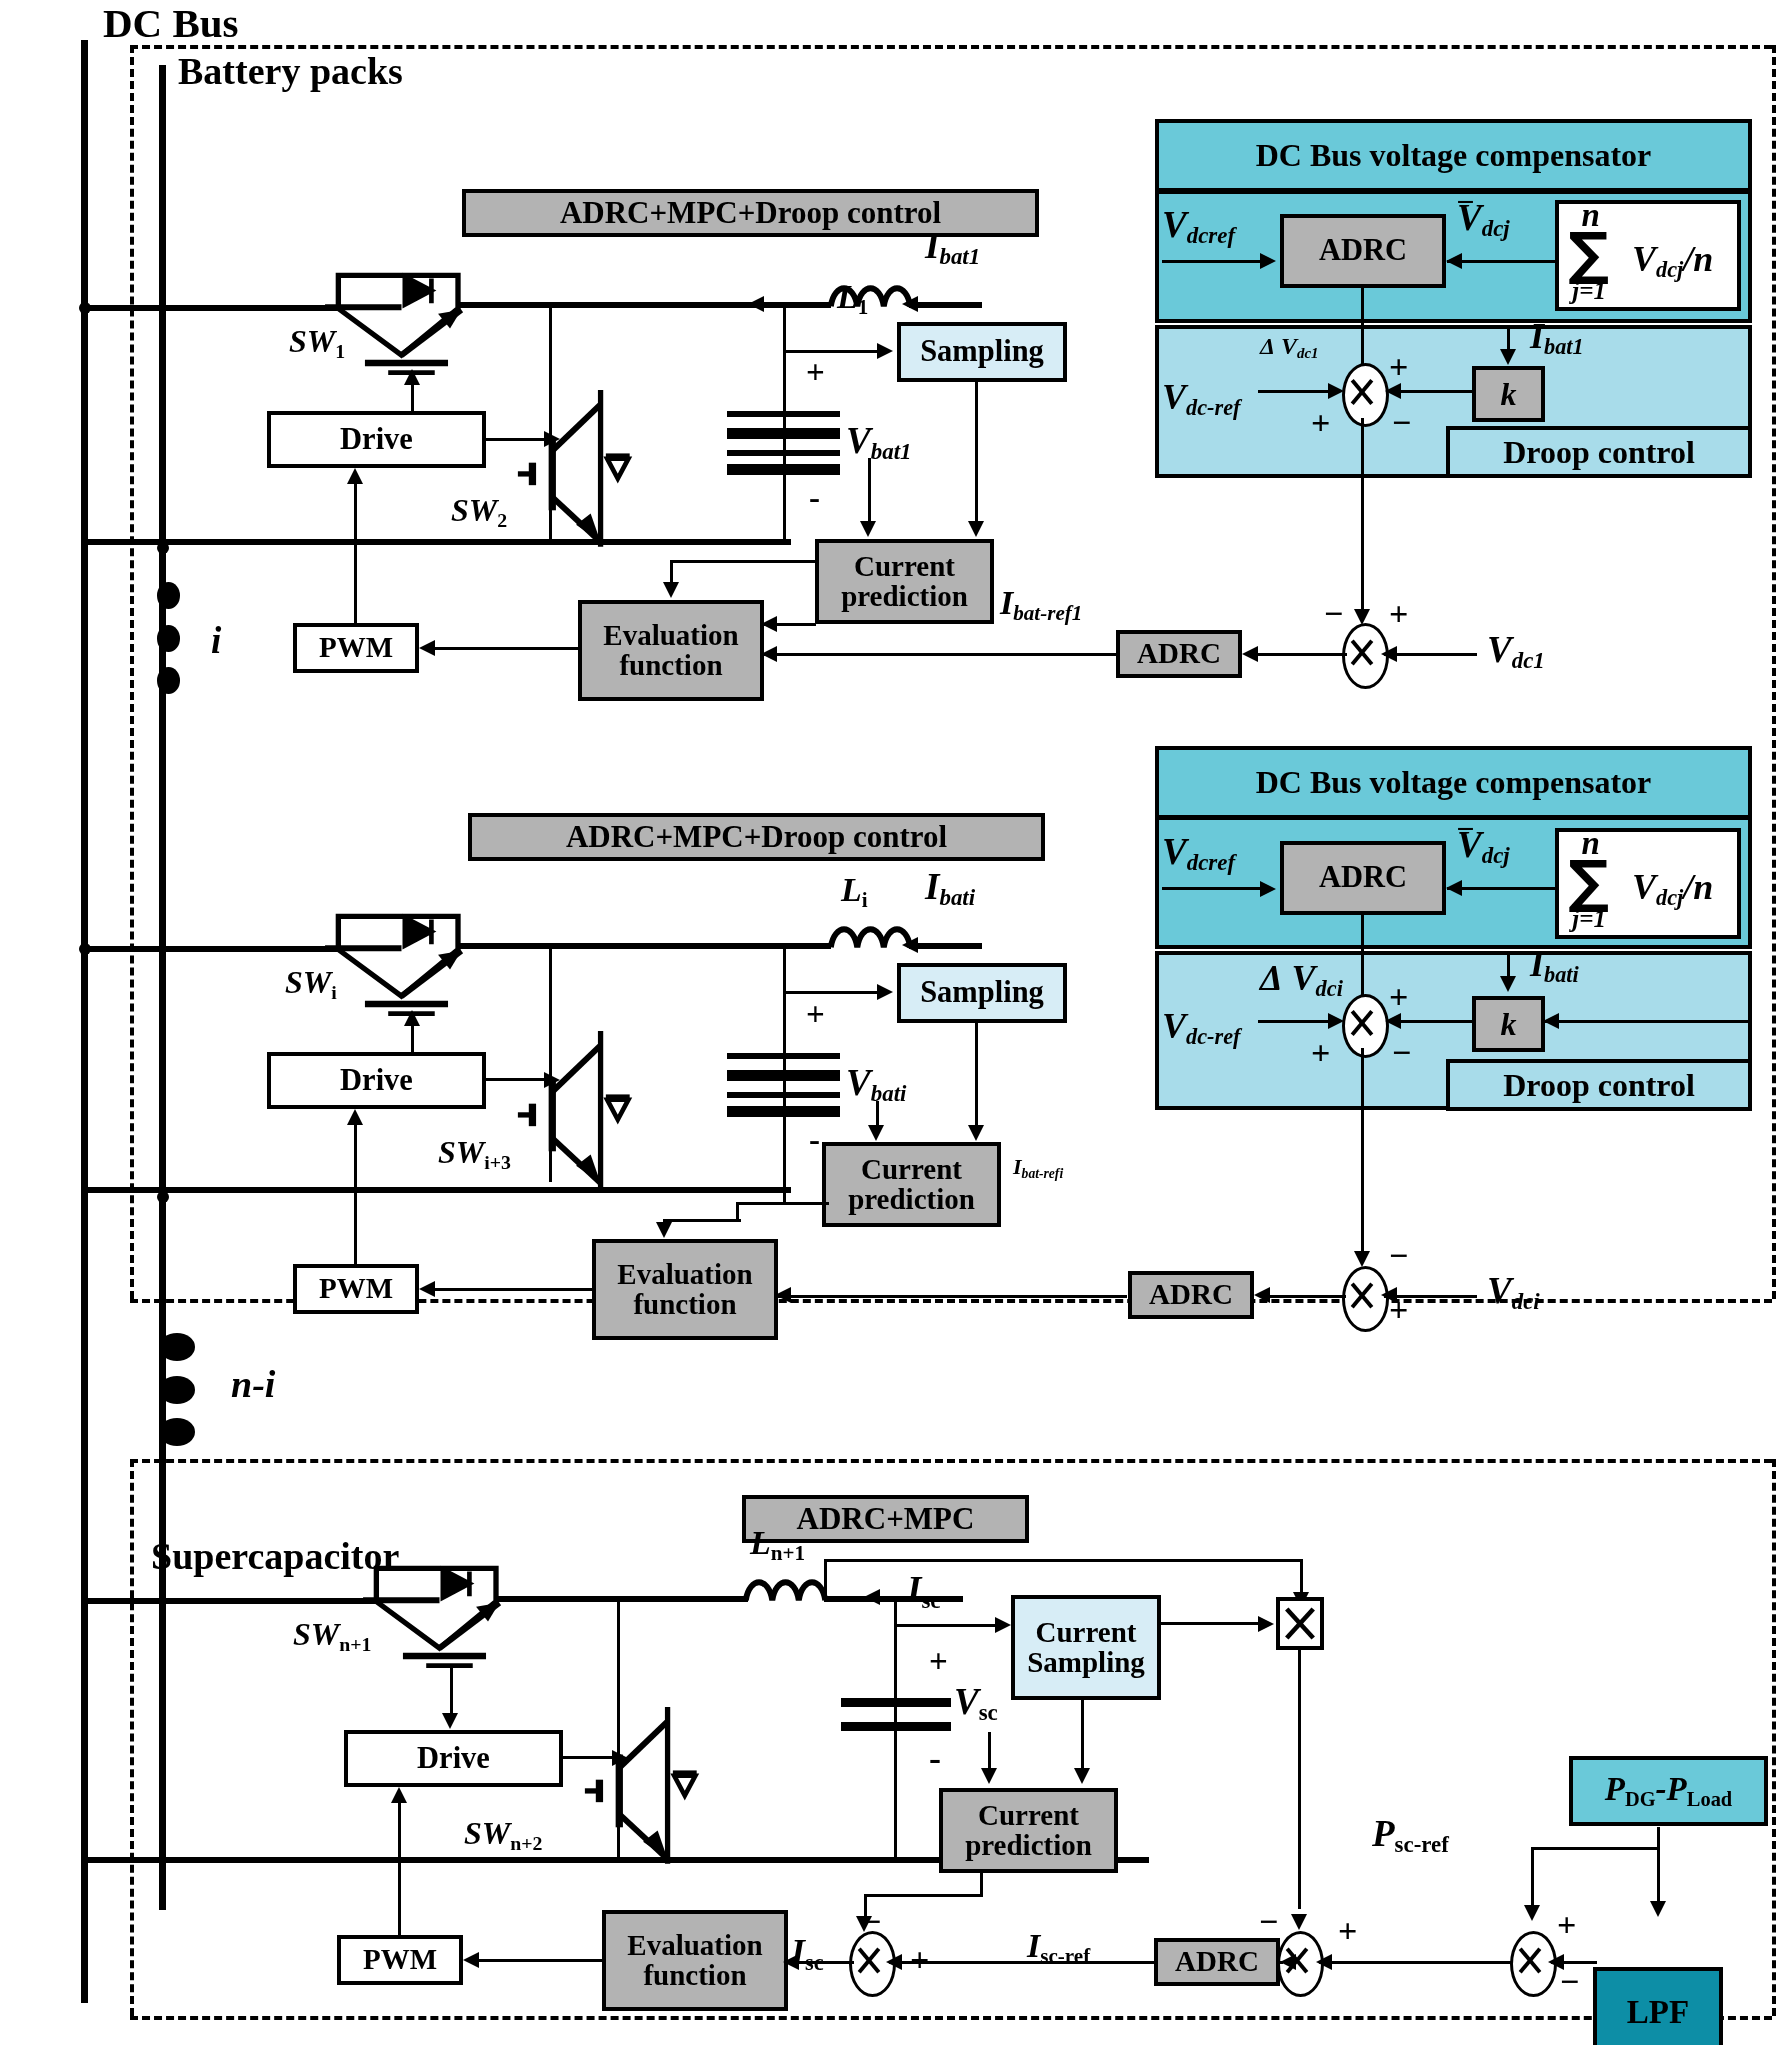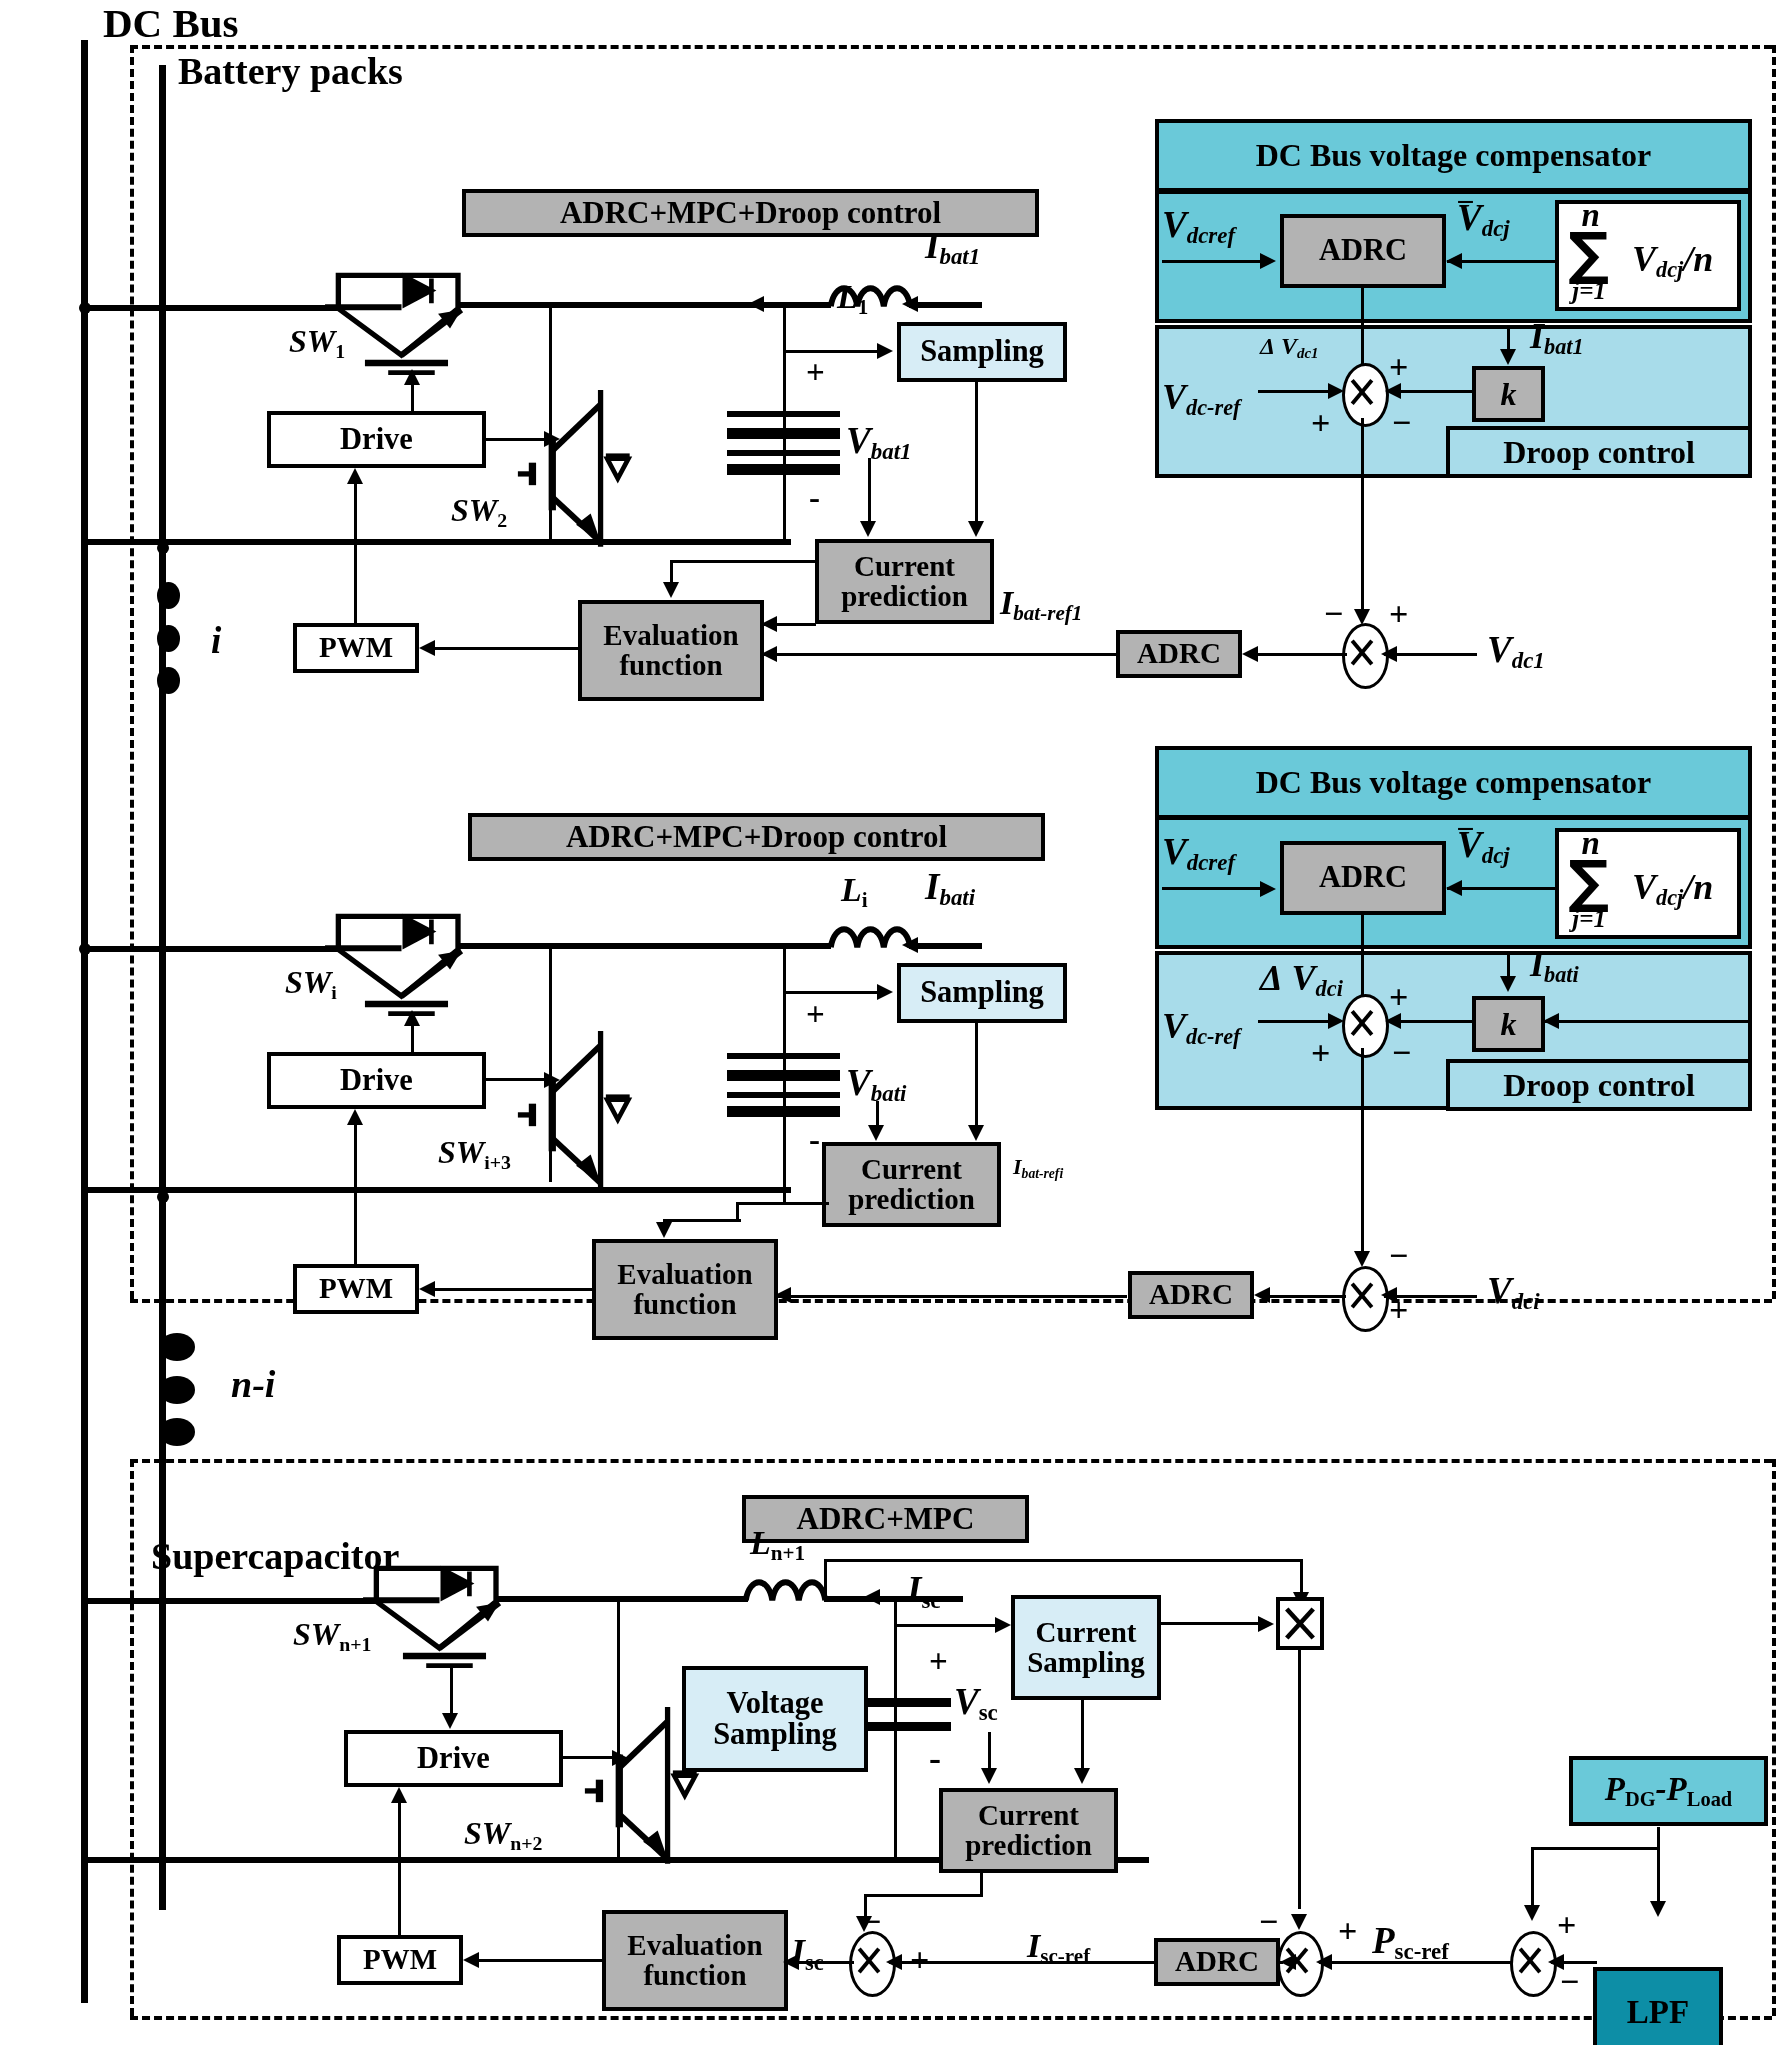--- a/index.html
+++ b/index.html
@@ -519,21 +519,20 @@
 
   <div class="w vw" style="left:894px;top:1596px;height:265px;"></div>
   <div class="cplate" style="left:841px;top:1698px;width:110px;height:9.3px;"></div>
   <div class="cplate" style="left:841px;top:1722px;width:110px;height:9.3px;"></div>
   <div class="lbl" style="left:929px;top:1645px;font-size:33px;">+</div>
   <div class="lbl" style="left:929px;top:1740px;font-size:36px;">-</div>
   <div class="lbl it" style="left:954px;top:1683px;font-size:37px;">
     <span>V</span><span class="subu">sc</span>
   </div>
 
-  <div class="box lightblue" style="left:682px;top:1666px;width:186px;height:106px;font-size:30.5px;padding:0 6.6px;">Voltage Sampling</div>
 
   <div class="w hw" style="left:894px;top:1624px;width:106px;"></div>
   <div class="ar ar-r" style="left:995px;top:1617px;"></div>
   <div class="box lightblue" style="left:1011px;top:1595px;width:150px;height:105px;font-size:29px;padding:0 5.3px;">Current Sampling</div>
 
   <div style="position:absolute;left:1276px;top:1597px;width:48px;height:53px;background:#fff;border:4px solid #000;box-sizing:border-box;">
     <svg width="40" height="45" viewBox="0 0 60 68" style="position:absolute;left:0;top:0;">
       <line x1="10" y1="12" x2="50" y2="56" stroke="#000" stroke-width="7"></line>
       <line x1="50" y1="12" x2="10" y2="56" stroke="#000" stroke-width="7"></line>
     </svg>
@@ -586,21 +585,21 @@
       <line x1="11" y1="22" x2="41" y2="58" stroke="#000" stroke-width="6"></line>
       <line x1="41" y1="22" x2="11" y2="58" stroke="#000" stroke-width="6"></line>
     </svg>
   </div>
   <div class="w hw" style="left:1280px;top:1961px;width:2.7px;"></div>
   <div class="ar ar-l" style="left:1280px;top:1954px;"></div>
   <div class="lbl" style="left:1259px;top:1905px;font-size:34px;">−</div>
   <div class="lbl" style="left:1338px;top:1914px;font-size:34px;">+</div>
   <div class="ar ar-d" style="left:1291px;top:1914px;"></div>
 
-  <div class="lbl it" style="left:1372px;top:1922px;font-size:37px;">
+  <div class="lbl it" style="left:1372px;top:1815px;font-size:37px;">
     <span>P</span><span class="subu">sc-ref</span>
   </div>
 
   <div class="sum" style="left:1510px;top:1931px;width:41px;height:60px;">
     <svg width="34" height="53" viewBox="0 0 52 80" style="left:0;top:0;">
       <line x1="11" y1="22" x2="41" y2="58" stroke="#000" stroke-width="6"></line>
       <line x1="41" y1="22" x2="11" y2="58" stroke="#000" stroke-width="6"></line>
     </svg>
   </div>
   <div class="w hw" style="left:1319px;top:1961px;width:194px;"></div>

